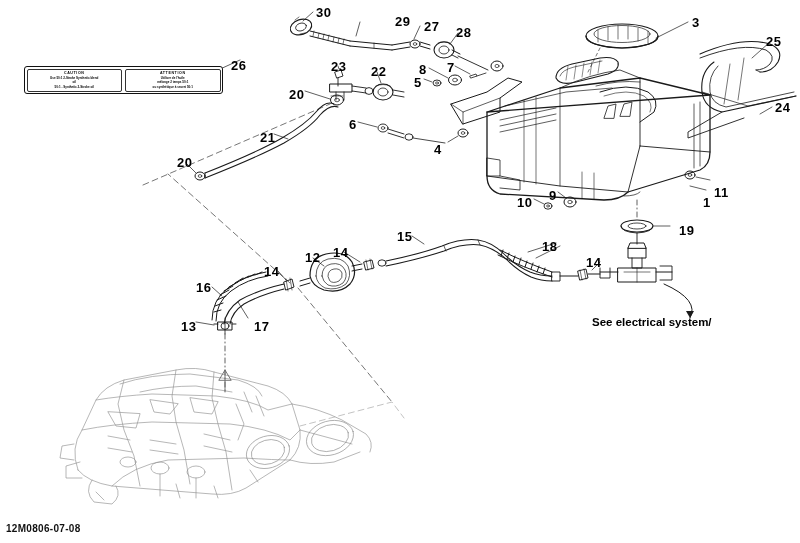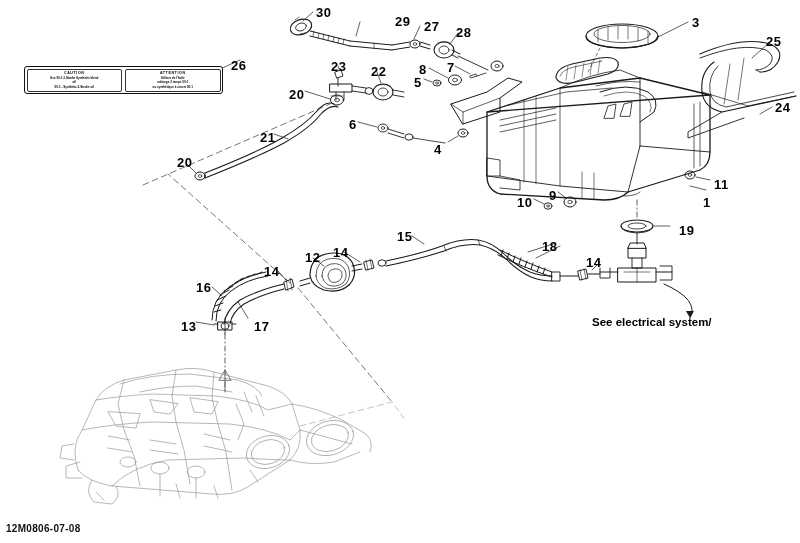--- a/index.html
+++ b/index.html
@@ -532,21 +532,21 @@
   <div id="callout-layer">
       <div class="callout" style="left: 703px; top: 196px;">1</div>
       <div class="callout" style="left: 692px; top: 16px;">3</div>
       <div class="callout" style="left: 434px; top: 143px;">4</div>
       <div class="callout" style="left: 414px; top: 76px;">5</div>
       <div class="callout" style="left: 349px; top: 118px;">6</div>
       <div class="callout" style="left: 447px; top: 61px;">7</div>
       <div class="callout" style="left: 419px; top: 63px;">8</div>
       <div class="callout" style="left: 549px; top: 189px;">9</div>
       <div class="callout" style="left: 517px; top: 196px;">10</div>
-      <div class="callout" style="left: 714px; top: 178px;">11</div>
+      <div class="callout" style="left: 714px; top: 186px;">11</div>
       <div class="callout" style="left: 297px; top: 251px; margin-left: 8px;">12</div>
       <div class="callout" style="left: 181px; top: 320px;">13</div>
       <div class="callout" style="left: 264px; top: 265px;">14</div>
       <div class="callout" style="left: 333px; top: 246px;">14</div>
       <div class="callout" style="left: 586px; top: 256px;">14</div>
       <div class="callout" style="left: 397px; top: 230px;">15</div>
       <div class="callout" style="left: 196px; top: 281px;">16</div>
       <div class="callout" style="left: 254px; top: 320px;">17</div>
       <div class="callout" style="left: 542px; top: 240px;">18</div>
       <div class="callout" style="left: 679px; top: 224px;">19</div>

